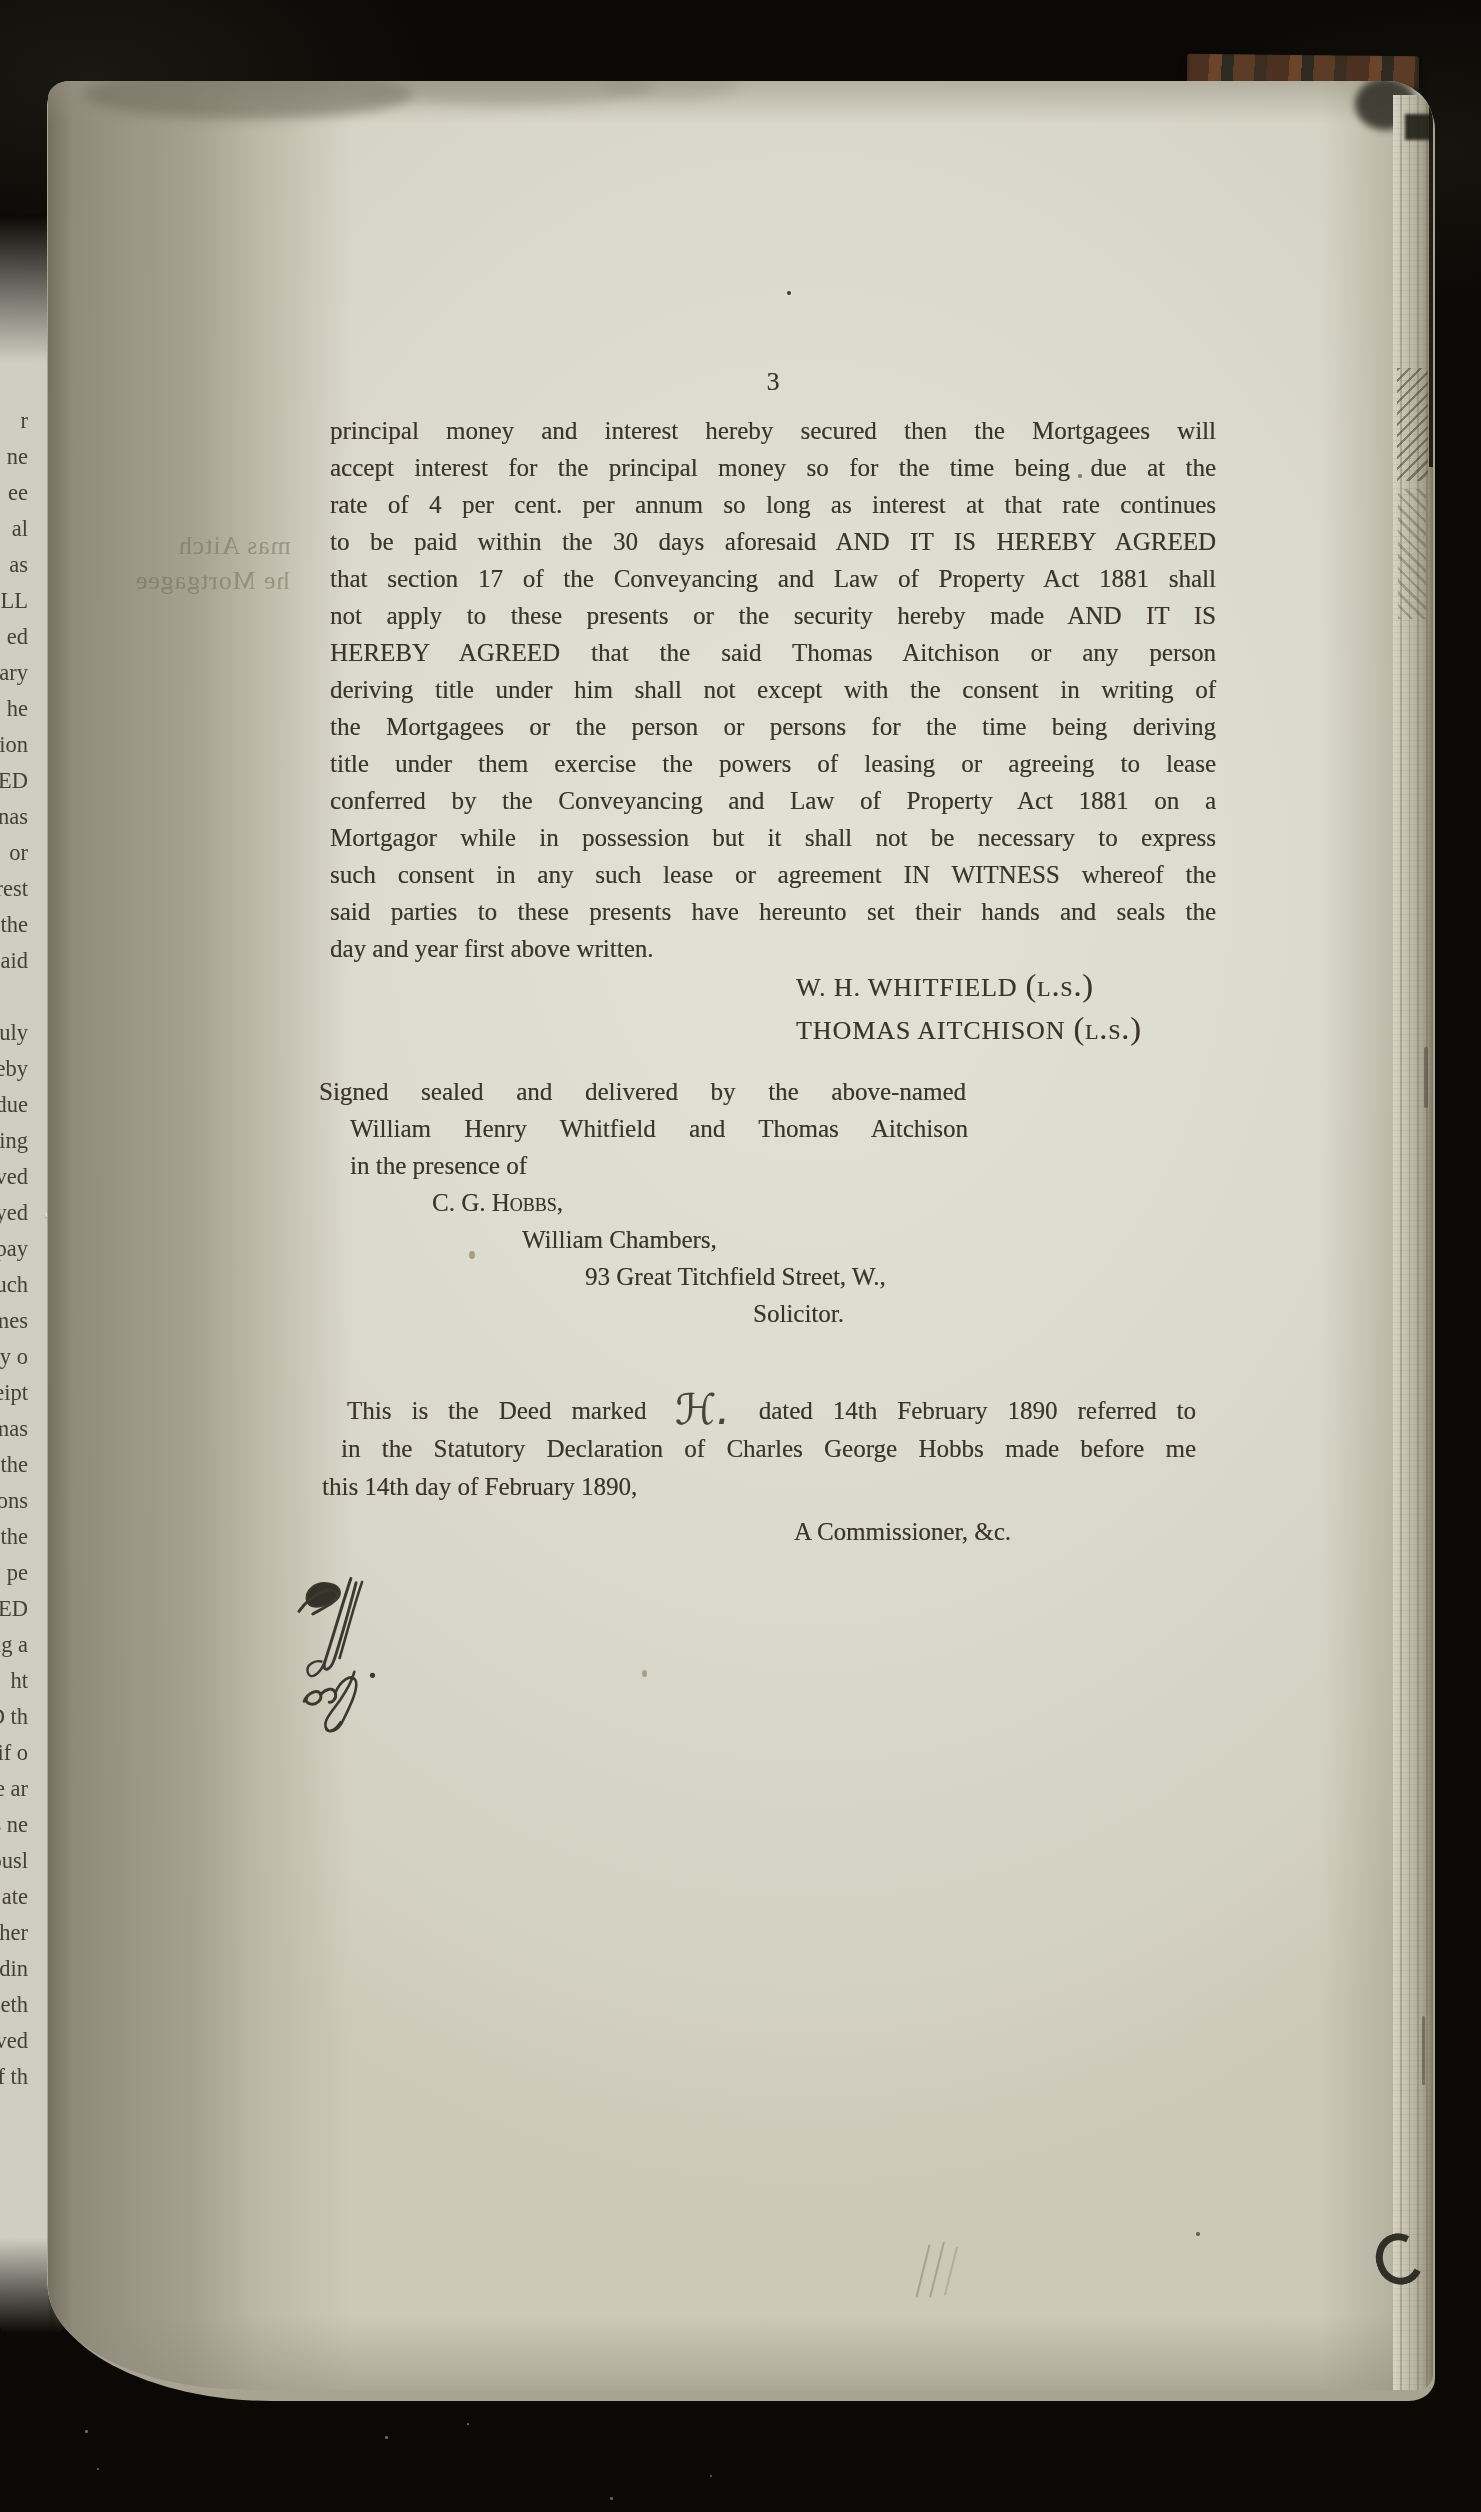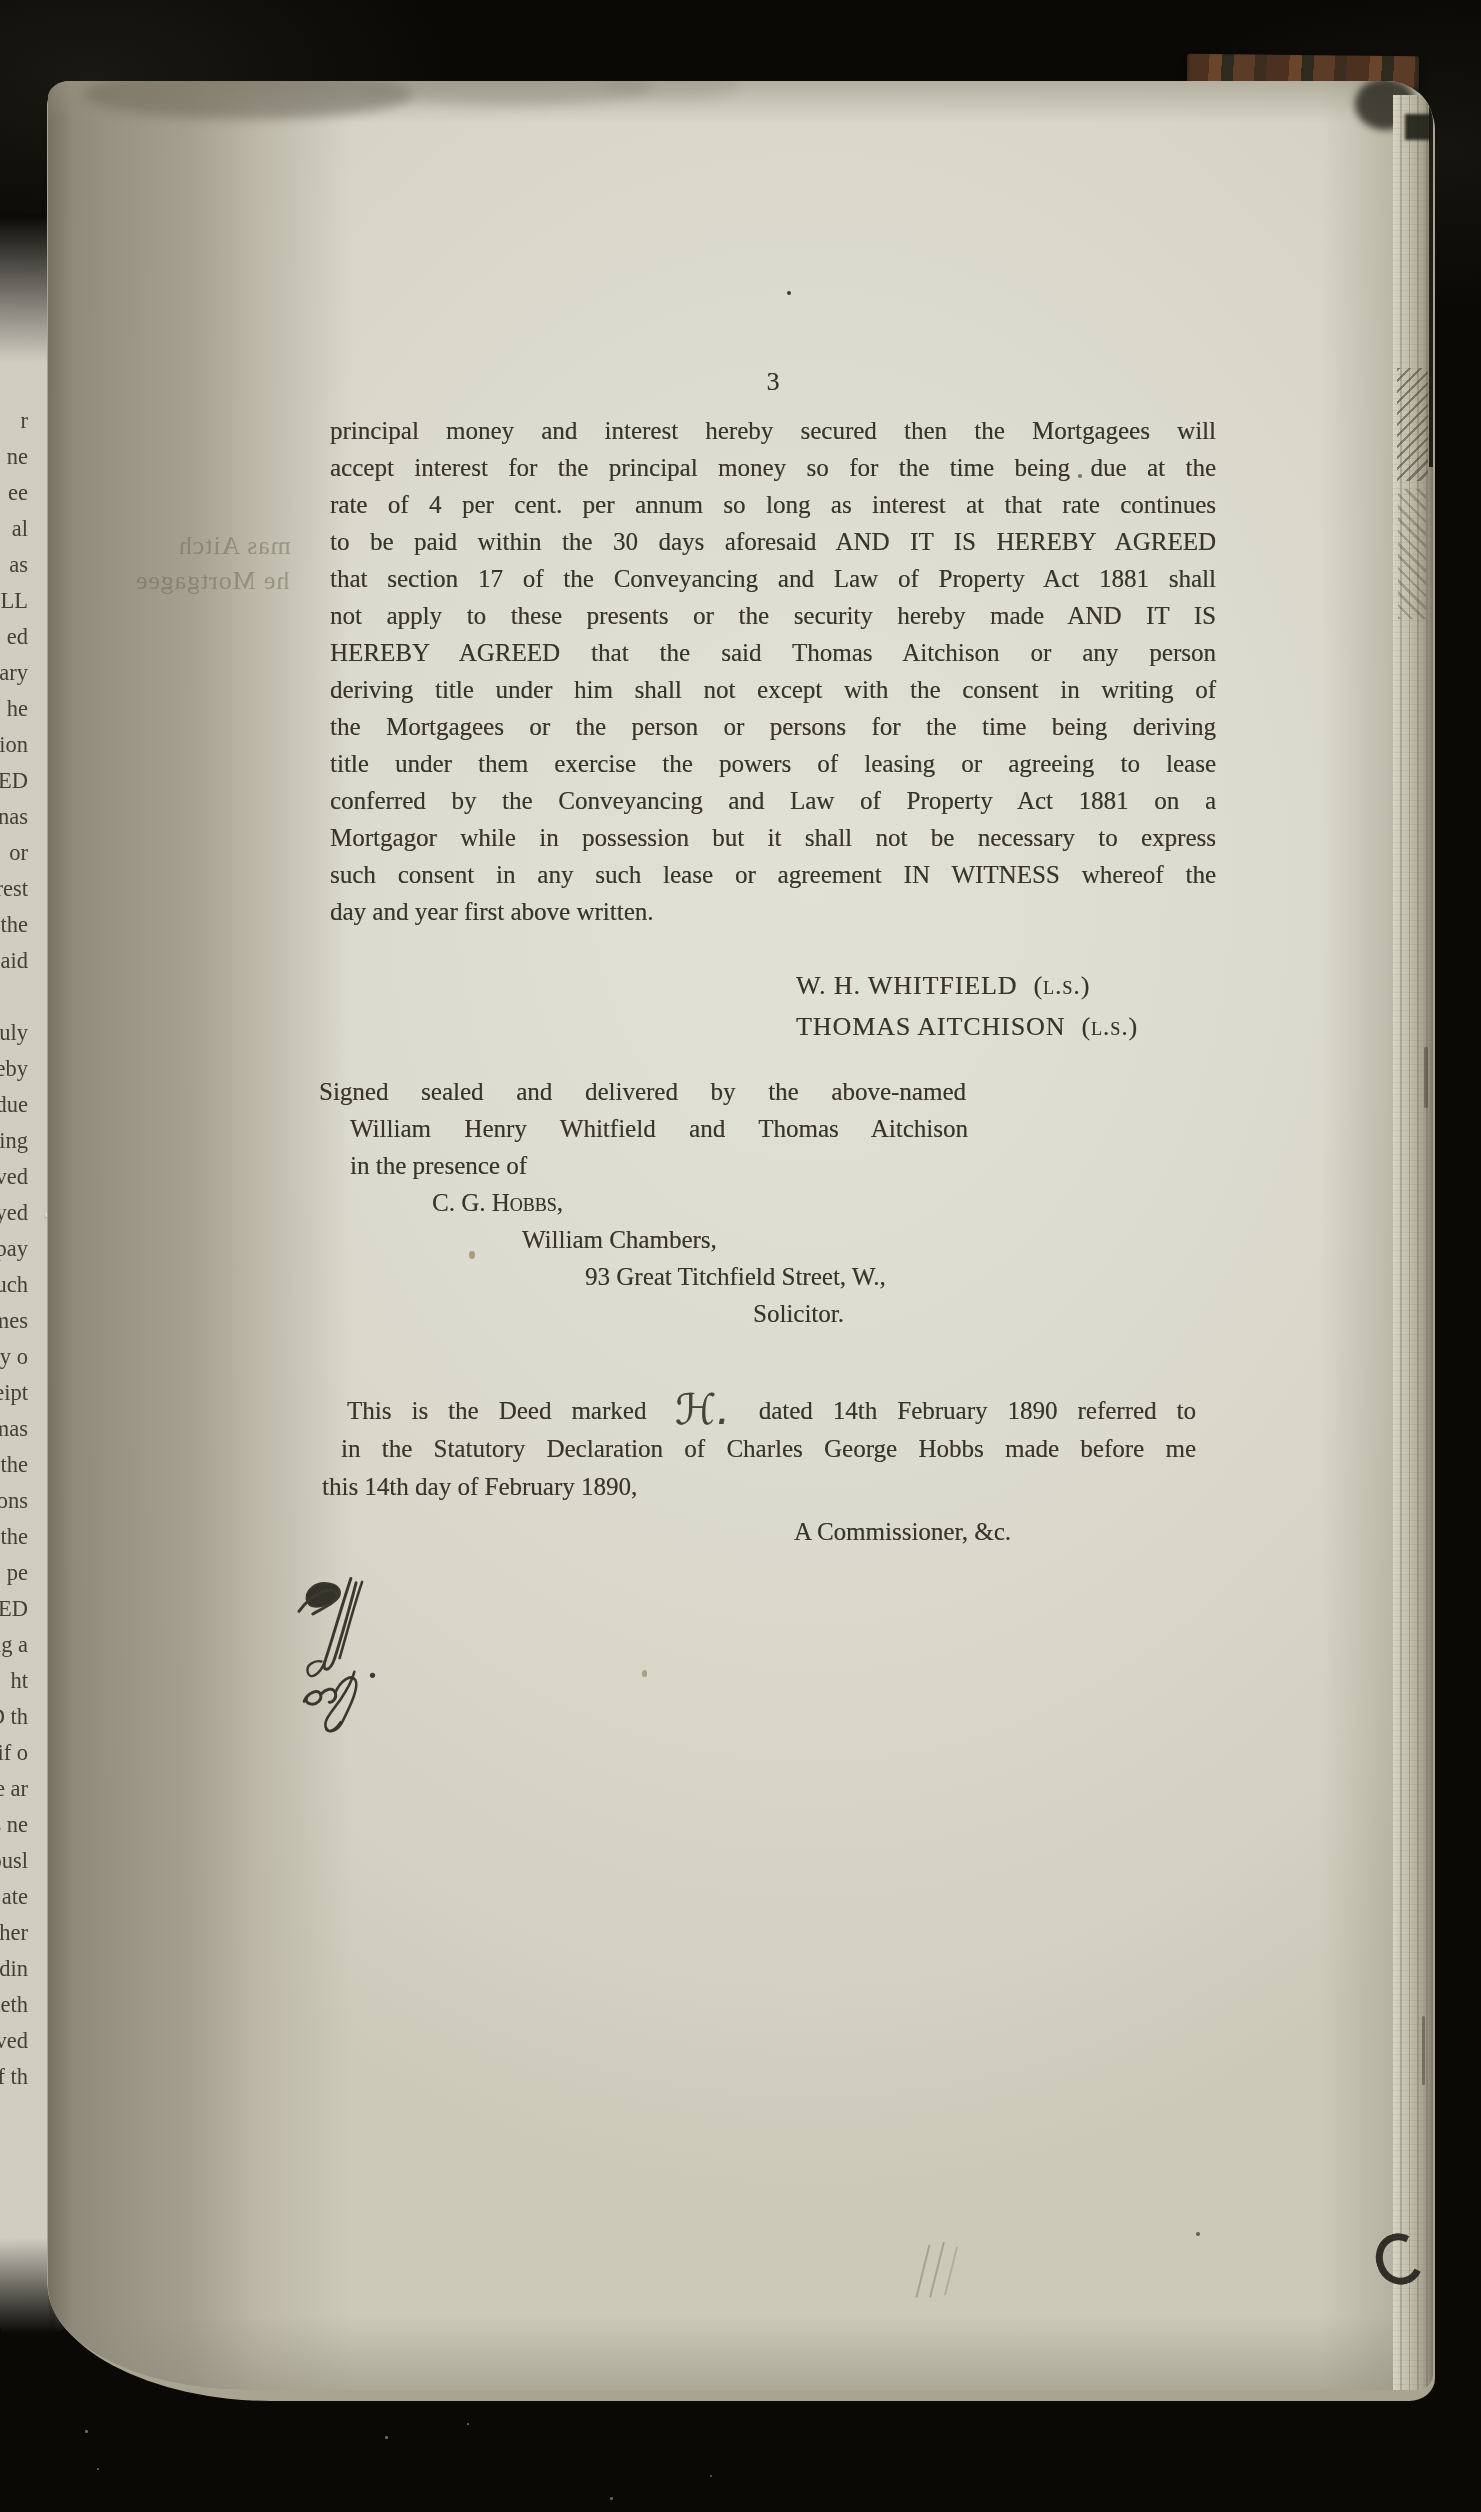--- a/index.html
+++ b/index.html
@@ -68,21 +68,21 @@
     box-shadow:0 3.5px 7px rgba(0,0,0,.6), inset 0 -3.5px 5.2px rgba(0,0,0,.45);}
   
   .txt{position:absolute;color:#3a352b;font-size:25px;
     text-shadow:0.3px 0.3px 0.6px rgba(60,55,45,.5);}
   .page-number{left:282px;top:286px;width:886px;text-align:center;font-size:26px;}
   .body-block{left:282px;top:331px;width:886px;line-height:37px;}
   .body-block .line{text-align:justify;text-align-last:justify;white-space:normal;}
   .body-block .line:last-child{text-align-last:left;}
   .sig-block{left:748px;top:884px;line-height:41px;white-space:nowrap;}
   .sig-name{font-size:26px;letter-spacing:0.9px;}
-  .sig-seal{font-size:26px;margin-left:16px;font-variant:small-caps;text-transform:lowercase;letter-spacing:0.9px;}
+  .sig-seal{font-size:32px;margin-left:8px;font-variant:small-caps;text-transform:lowercase;letter-spacing:0.9px;}
   .attest{left:271px;top:992px;width:897px;line-height:37px;}
   .attest .a-line:nth-of-type(1){width:647px;text-align:justify;text-align-last:justify;}
   .attest .a-line:nth-of-type(2){margin-left:31px;width:618px;text-align:justify;text-align-last:justify;}
   .attest .a-line:nth-of-type(3){margin-left:31px;}
   .attest .a-line:nth-of-type(4){margin-left:113px;font-variant:small-caps;text-transform:none;}
   .attest .a-line:nth-of-type(5){margin-left:203px;}
   .attest .a-line:nth-of-type(6){margin-left:266px;}
   .attest .a-line:nth-of-type(7){margin-left:434px;}
   .endorse{left:274px;top:1311px;width:874px;line-height:38px;}
   .e-line1{text-indent:25px;text-align:justify;text-align-last:justify;}
@@ -206,20 +206,21 @@
         <div class="line">to be paid within the 30 days aforesaid AND IT IS HEREBY AGREED</div>
         <div class="line">that section 17 of the Conveyancing and Law of Property Act 1881 shall</div>
         <div class="line">not apply to these presents or the security hereby made AND IT IS</div>
         <div class="line">HEREBY AGREED that the said Thomas Aitchison or any person</div>
         <div class="line">deriving title under him shall not except with the consent in writing of</div>
         <div class="line">the Mortgagees or the person or persons for the time being deriving</div>
         <div class="line">title under them exercise the powers of leasing or agreeing to lease</div>
         <div class="line">conferred by the Conveyancing and Law of Property Act 1881 on a</div>
         <div class="line">Mortgagor while in possession but it shall not be necessary to express</div>
         <div class="line">such consent in any such lease or agreement IN WITNESS whereof the</div>
+        <div class="line">said parties to these presents have hereunto set their hands and seals the</div>
         <div class="line">day and year first above written.</div>
       </div>
 
     <div class="txt sig-block">
 
         <div class="sig-row"><span class="sig-name">W. H. WHITFIELD</span><span class="sig-seal">(L.S.)</span></div>
 
         <div class="sig-row"><span class="sig-name">THOMAS AITCHISON</span><span class="sig-seal">(L.S.)</span></div>
       </div>
 

